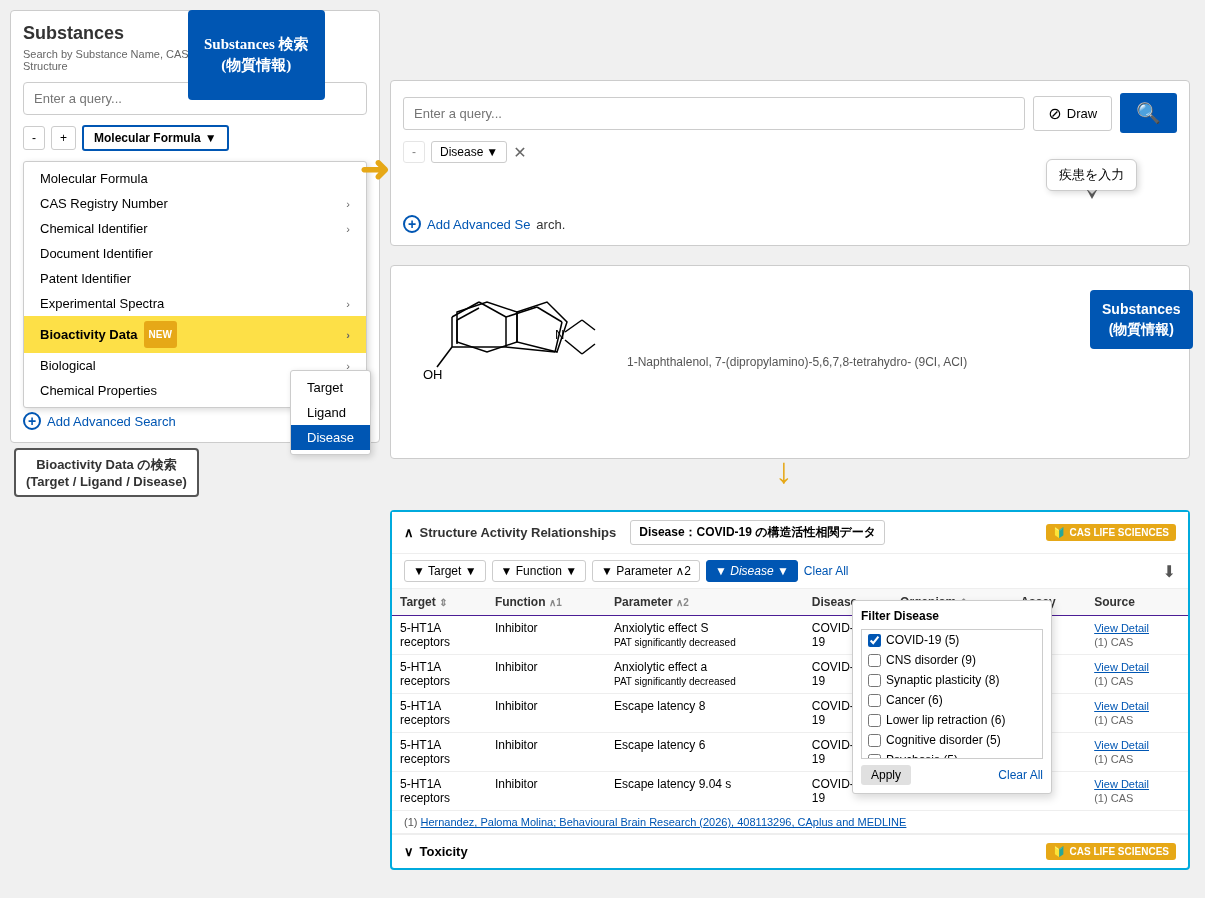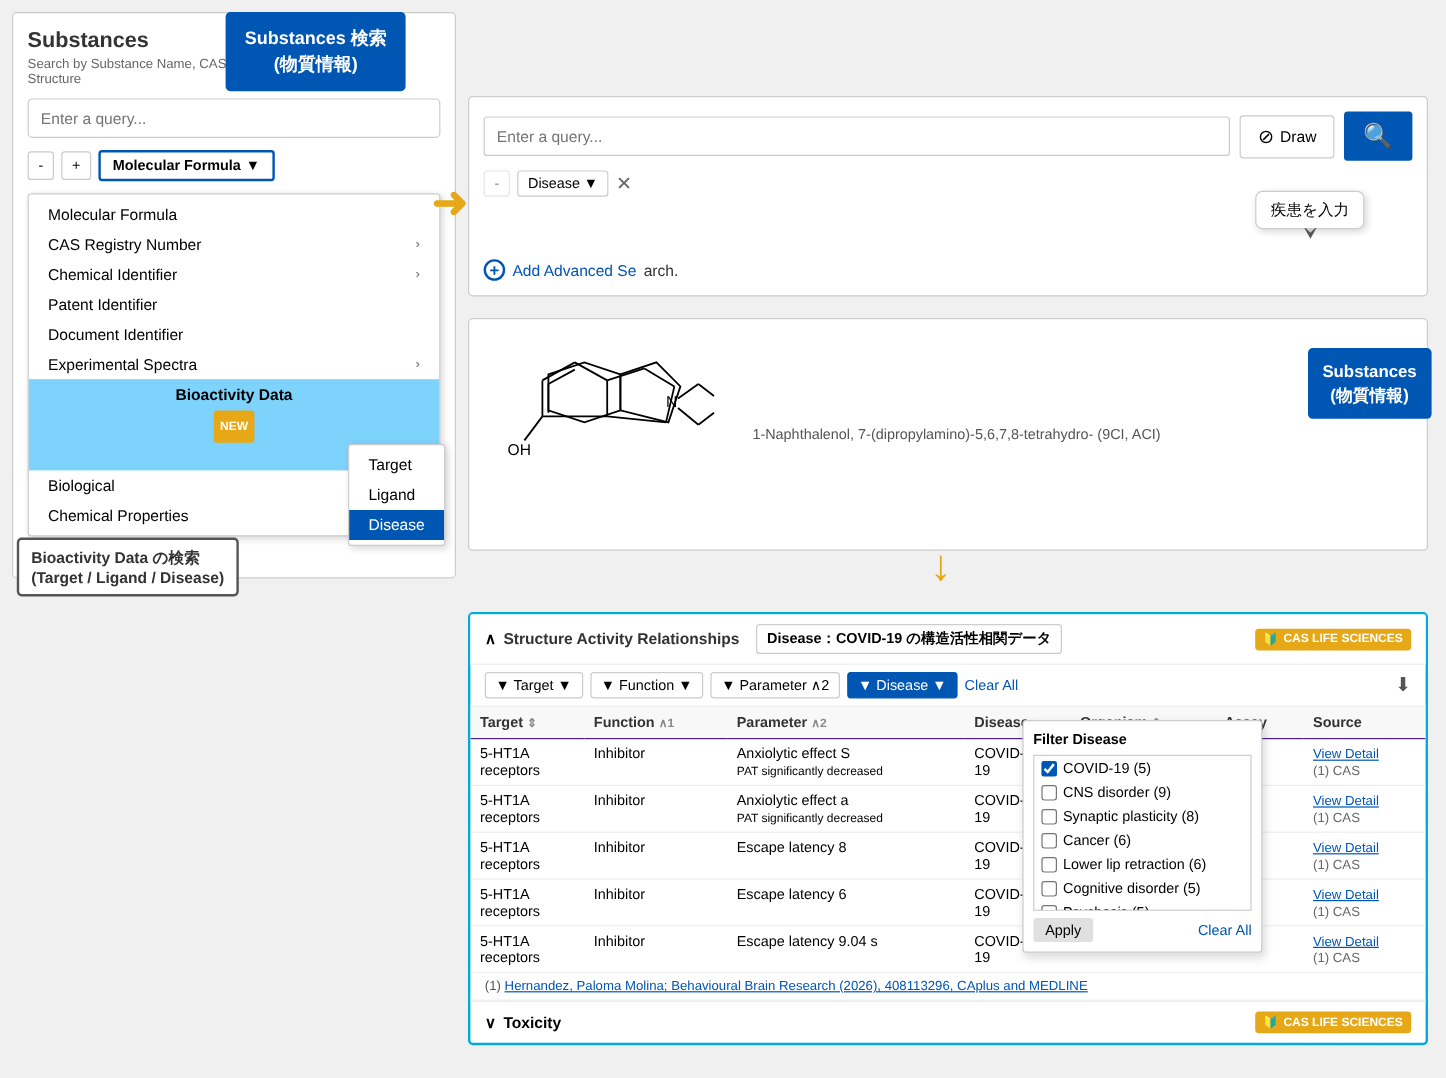--- a/index.html
+++ b/index.html
@@ -80,23 +80,22 @@
     }
     .dropdown-item {
       padding: 5px 16px;
       font-size: 13px;
       cursor: pointer;
       display: flex;
       align-items: center;
       justify-content: space-between;
     }
     .dropdown-item.highlighted {
-      background: #7dd3fc;
-      font-weight: bold;
-      flex-direction: column;
+      background: #fde047;
+      font-weight: bold;
     }
     .add-row {
       display: flex;
       align-items: center;
       gap: 6px;
       margin-top: 4px;
     }
     .plus-circle {
       width: 18px; height: 18px;
       border: 2px solid #0056b3;
@@ -321,20 +320,21 @@
       font-size: 12px;
       cursor: pointer;
       display: flex;
       align-items: center;
       gap: 3px;
     }
     .filter-btn.active {
       background: #0056b3;
       color: white;
       border-color: #0056b3;
+      font-style: italic;
     }
     .clear-all-btn {
       border: none;
       background: none;
       color: #0056b3;
       font-size: 12px;
       cursor: pointer;
     }
     .download-btn {
       margin-left: auto;
@@ -504,39 +504,39 @@
     <button class="btn-sm">+</button>
     <div class="dropdown-select">
       <span>Molecular Formula</span>
       <span>▼</span>
     </div>
   </div>
   <div class="dropdown-menu">
     <div class="dropdown-item">Molecular Formula</div>
     <div class="dropdown-item">CAS Registry Number <span class="chevron">›</span></div>
     <div class="dropdown-item">Chemical Identifier <span class="chevron">›</span></div>
+    <div class="dropdown-item">Document Identifier</div>
     <div class="dropdown-item">Patent Identifier</div>
-    <div class="dropdown-item">Document Identifier</div>
     <div class="dropdown-item">Experimental Spectra <span class="chevron">›</span></div>
     <div class="dropdown-item highlighted" style="display:flex;align-items:center;gap:6px;">
       <span>Bioactivity Data</span>
       <span class="new-badge">NEW</span>
       <span class="chevron" style="margin-left:auto;">›</span>
     </div>
     <div class="dropdown-item">Biological <span class="chevron">›</span></div>
     <div class="dropdown-item">Chemical Properties <span class="chevron">›</span></div>
   </div>
   <div class="add-row">
     <div class="plus-circle">+</div>
     <span style="color:#0056b3;font-size:13px;cursor:pointer;">Add Advanced Search</span>
   </div>
 </div>
 
 <div style="position:absolute; left:188px; top:10px; z-index:20;">
-  <div class="blue-label" style="font-size:15px; padding:12px 16px;">Substances 検索<br>(物質情報)</div>
+  <div class="blue-label" style="font-size:15px; padding:24px 16px;font-family:Liberation Serif, serif;">Substances 検索<br>(物質情報)</div>
 </div>
 
 <div style="position:absolute; left:360px; top:148px; z-index:25; color:#e6a817; font-size:36px; font-weight:bold;">➜</div>
 
 <div class="top-right-panel">
   <div class="search-row-main">
     <input class="main-search-input" type="text" placeholder="Enter a query..." style="">
     <button class="draw-btn">
       <span style="font-size:16px;">⊘</span>
       <span>Draw</span>
@@ -612,21 +612,21 @@
     <div class="molecule-name">1-Naphthalenol, 7-(dipropylamino)-5,6,7,8-tetrahydro- (9CI, ACI)</div>
   </div>
 </div>
 
 <div class="submenu">
   <div class="submenu-item">Target</div>
   <div class="submenu-item">Ligand</div>
   <div class="submenu-item active">Disease</div>
 </div>
 
-<div class="annotation-box" style="left:14px; top:448px;">
+<div class="annotation-box" style="left:14px; top:448px;text-align:center;">
   Bioactivity Data の検索<br>(Target / Ligand / Disease)
 </div>
 
 <div class="sar-panel">
   <div class="sar-header">
     <div class="sar-title">
       <span style="cursor:pointer;">∧</span>
       <span class="sar-title-text">Structure Activity Relationships</span>
 
       <span style="background:white;border:1px solid #ccc;padding:3px 8px;border-radius:3px;font-size:12px;margin-left:8px;">Disease：COVID-19 の構造活性相関データ</span>

